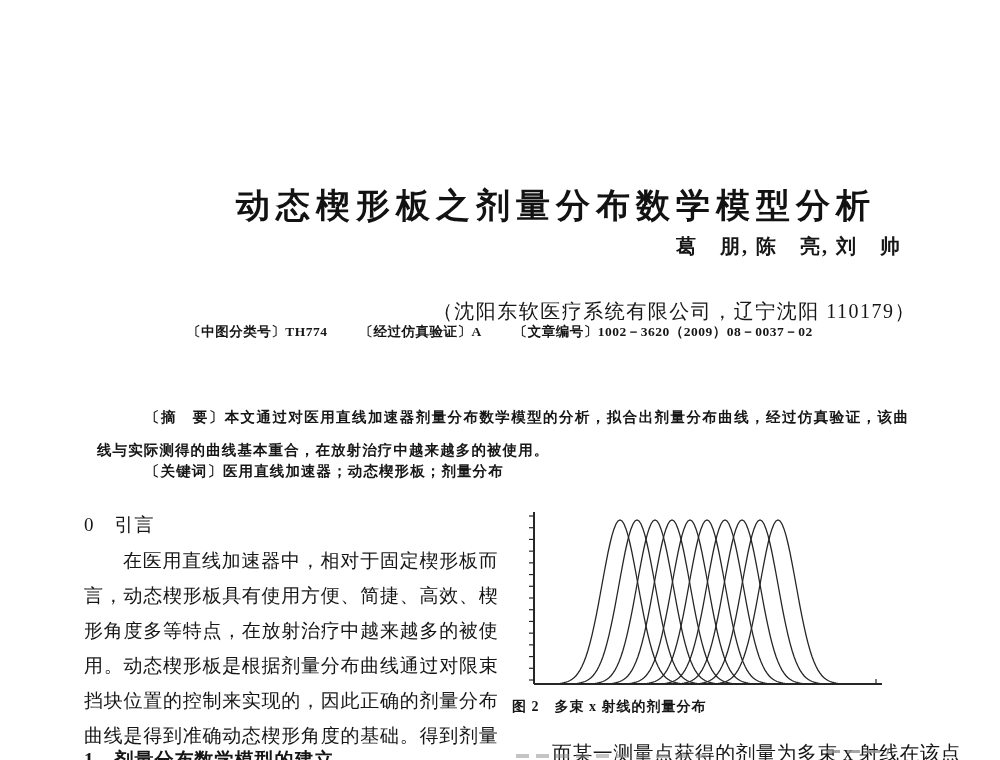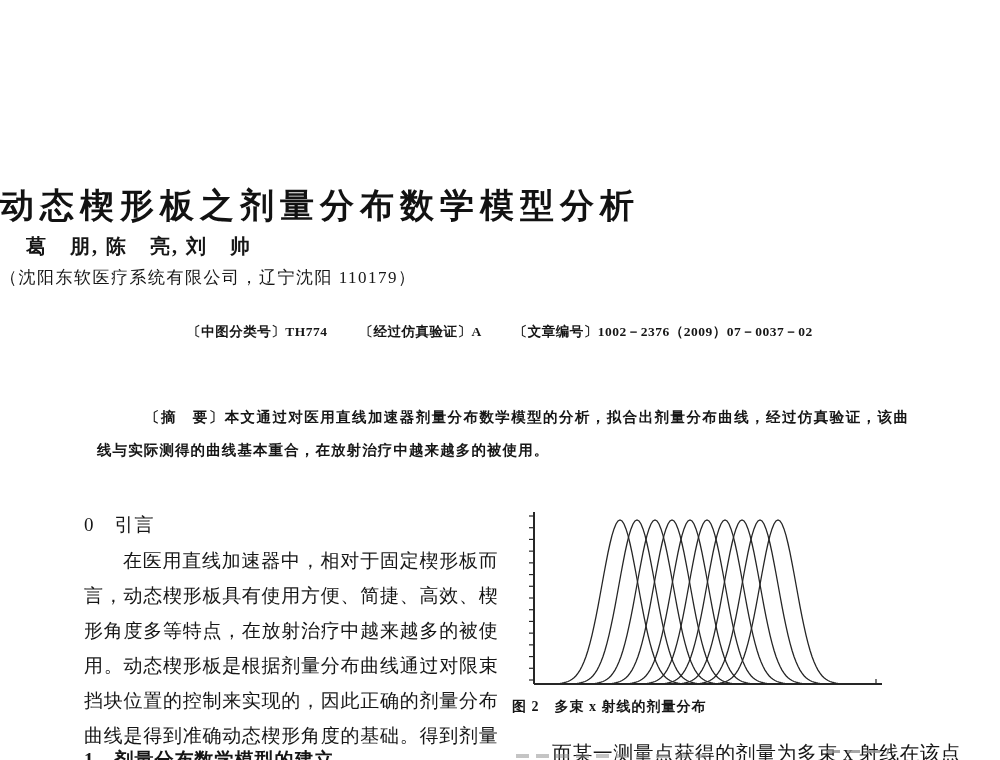--- a/index.html
+++ b/index.html
@@ -5,33 +5,33 @@
   html,body{margin:0;padding:0;background:#ffffff;}
   .page{
     position:relative;
     width:1000px;height:760px;
     background:#ffffff;
     overflow:hidden;
     font-family:"Liberation Serif","DejaVu Serif",serif;
     color:#161616;
   }
   .abs{position:absolute;}
-  .centered{left:0;width:876px;text-align:left;}
+  .centered{left:0;width:876px;text-align:right;}
   .paper-title{
     top:160px;
     font-size:34px;font-weight:bold;letter-spacing:6px;
     color:#121212;
   }
   .authors{
     top:233px;
     font-size:20px;letter-spacing:2px;font-weight:600;margin-left:26px;
   }
   .affiliation{
-    top:266px;
-    font-size:17px;letter-spacing:1.5px;
+    top:298px;
+    font-size:20px;letter-spacing:1.5px;padding-left:40px;
   }
   .meta-row{
     top:323px;left:0;width:1000px;
     display:flex;justify-content:center;gap:32px;
     font-size:13.5px;letter-spacing:.5px;
   }
   .meta-row b{font-weight:bold;}
   .meta-row .val{font-weight:600;}
   .abstract{
     top:386px;left:97px;width:812px;
@@ -85,25 +85,26 @@
 
   <h1 class="abs centered paper-title">动态楔形板之剂量分布数学模型分析</h1>
 
   <div class="abs centered authors">葛　朋, 陈　亮, 刘　帅</div>
 
   <div class="abs centered affiliation">（沈阳东软医疗系统有限公司，辽宁沈阳 110179）</div>
 
   <div class="abs meta-row">
     <span><b>〔中图分类号〕</b><span class="val">TH774</span></span>
     <span><b>〔经过仿真验证〕</b><span class="val">A</span></span>
-    <span><b>〔文章编号〕</b><span class="val">1002－2376（2009）07－0037－02</span></span>
+    <span><b>〔文章编号〕</b><span class="val">1002－3620（2009）08－0037－02</span></span>
   </div>
 
   <p class="abs abstract"><b>〔摘　要〕</b><span>本文通过对医用直线加速器剂量分布数学模型的分析，拟合出剂量分布曲线，经过仿真验证，该曲线与实际测得的曲线基本重合，在放射治疗中越来越多的被使用。</span></p>
 
+  <p class="abs keywords"><b>〔关键词〕</b><span>医用直线加速器；动态楔形板；剂量分布</span></p>
 
   <h2 class="abs col-left sec-heading">0　引言</h2>
 
   <p class="abs col-left intro-para">在医用直线加速器中，相对于固定楔形板而言，动态楔形板具有使用方便、简捷、高效、楔形角度多等特点，在放射治疗中越来越多的被使用。动态楔形板是根据剂量分布曲线通过对限束挡块位置的控制来实现的，因此正确的剂量分布曲线是得到准确动态楔形角度的基础。得到剂量分布的数学模型成为解决该问题的关键。</p>
 
   <div class="abs col-left clip-heading">1　剂量分布数学模型的建立</div>
 
   <svg class="abs figure-svg" width="376" height="192" viewBox="0 0 376 192">
     <line class="axis" x1="14" y1="8" x2="14" y2="180"></line>
     <line class="axis" x1="14" y1="180" x2="362" y2="180"></line>

